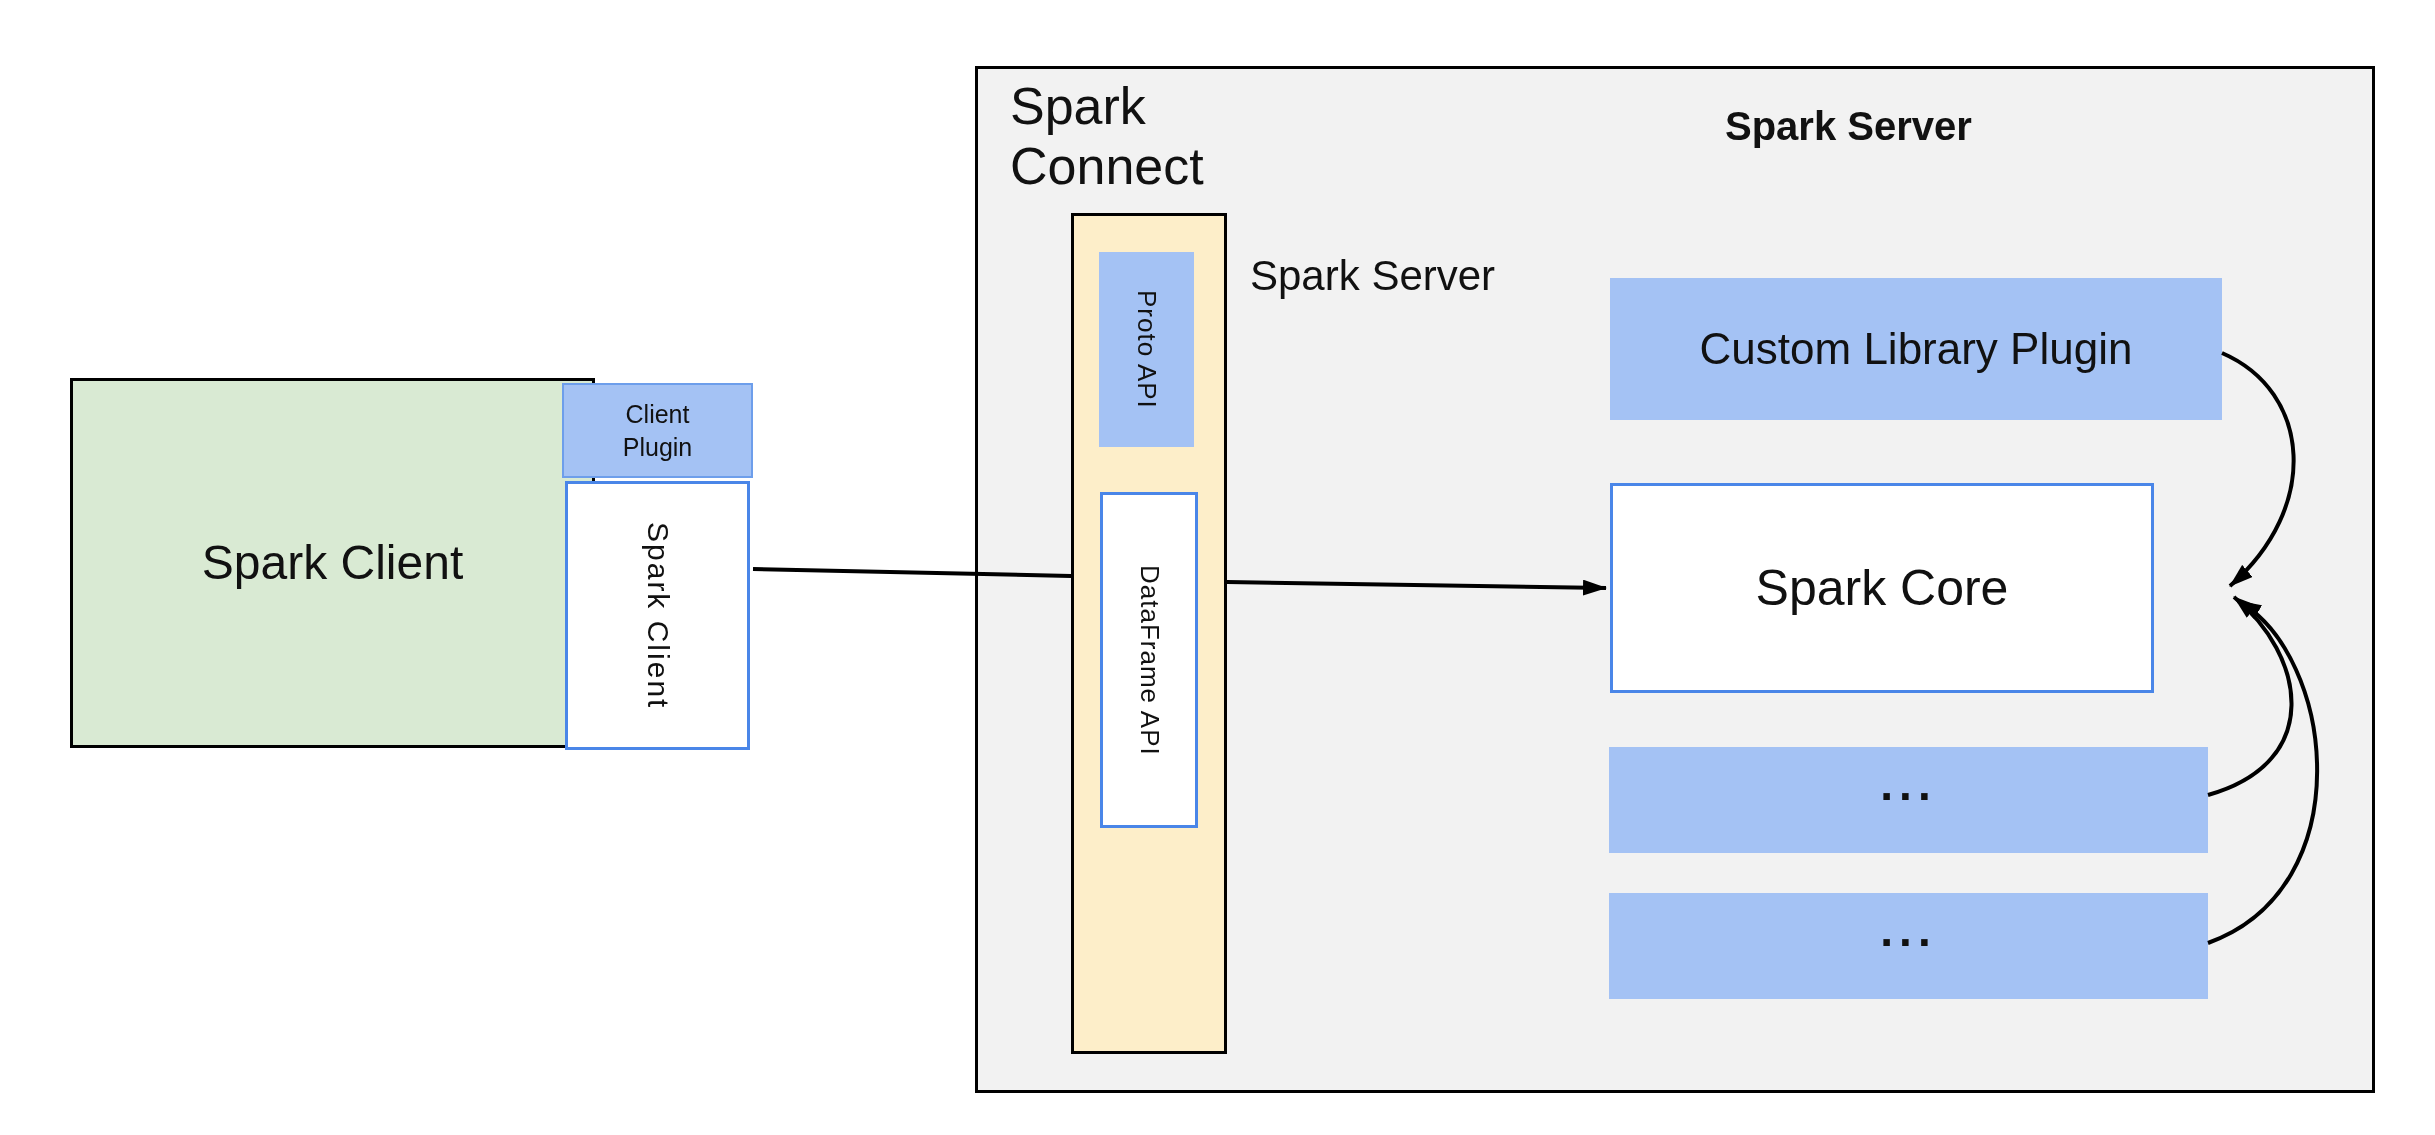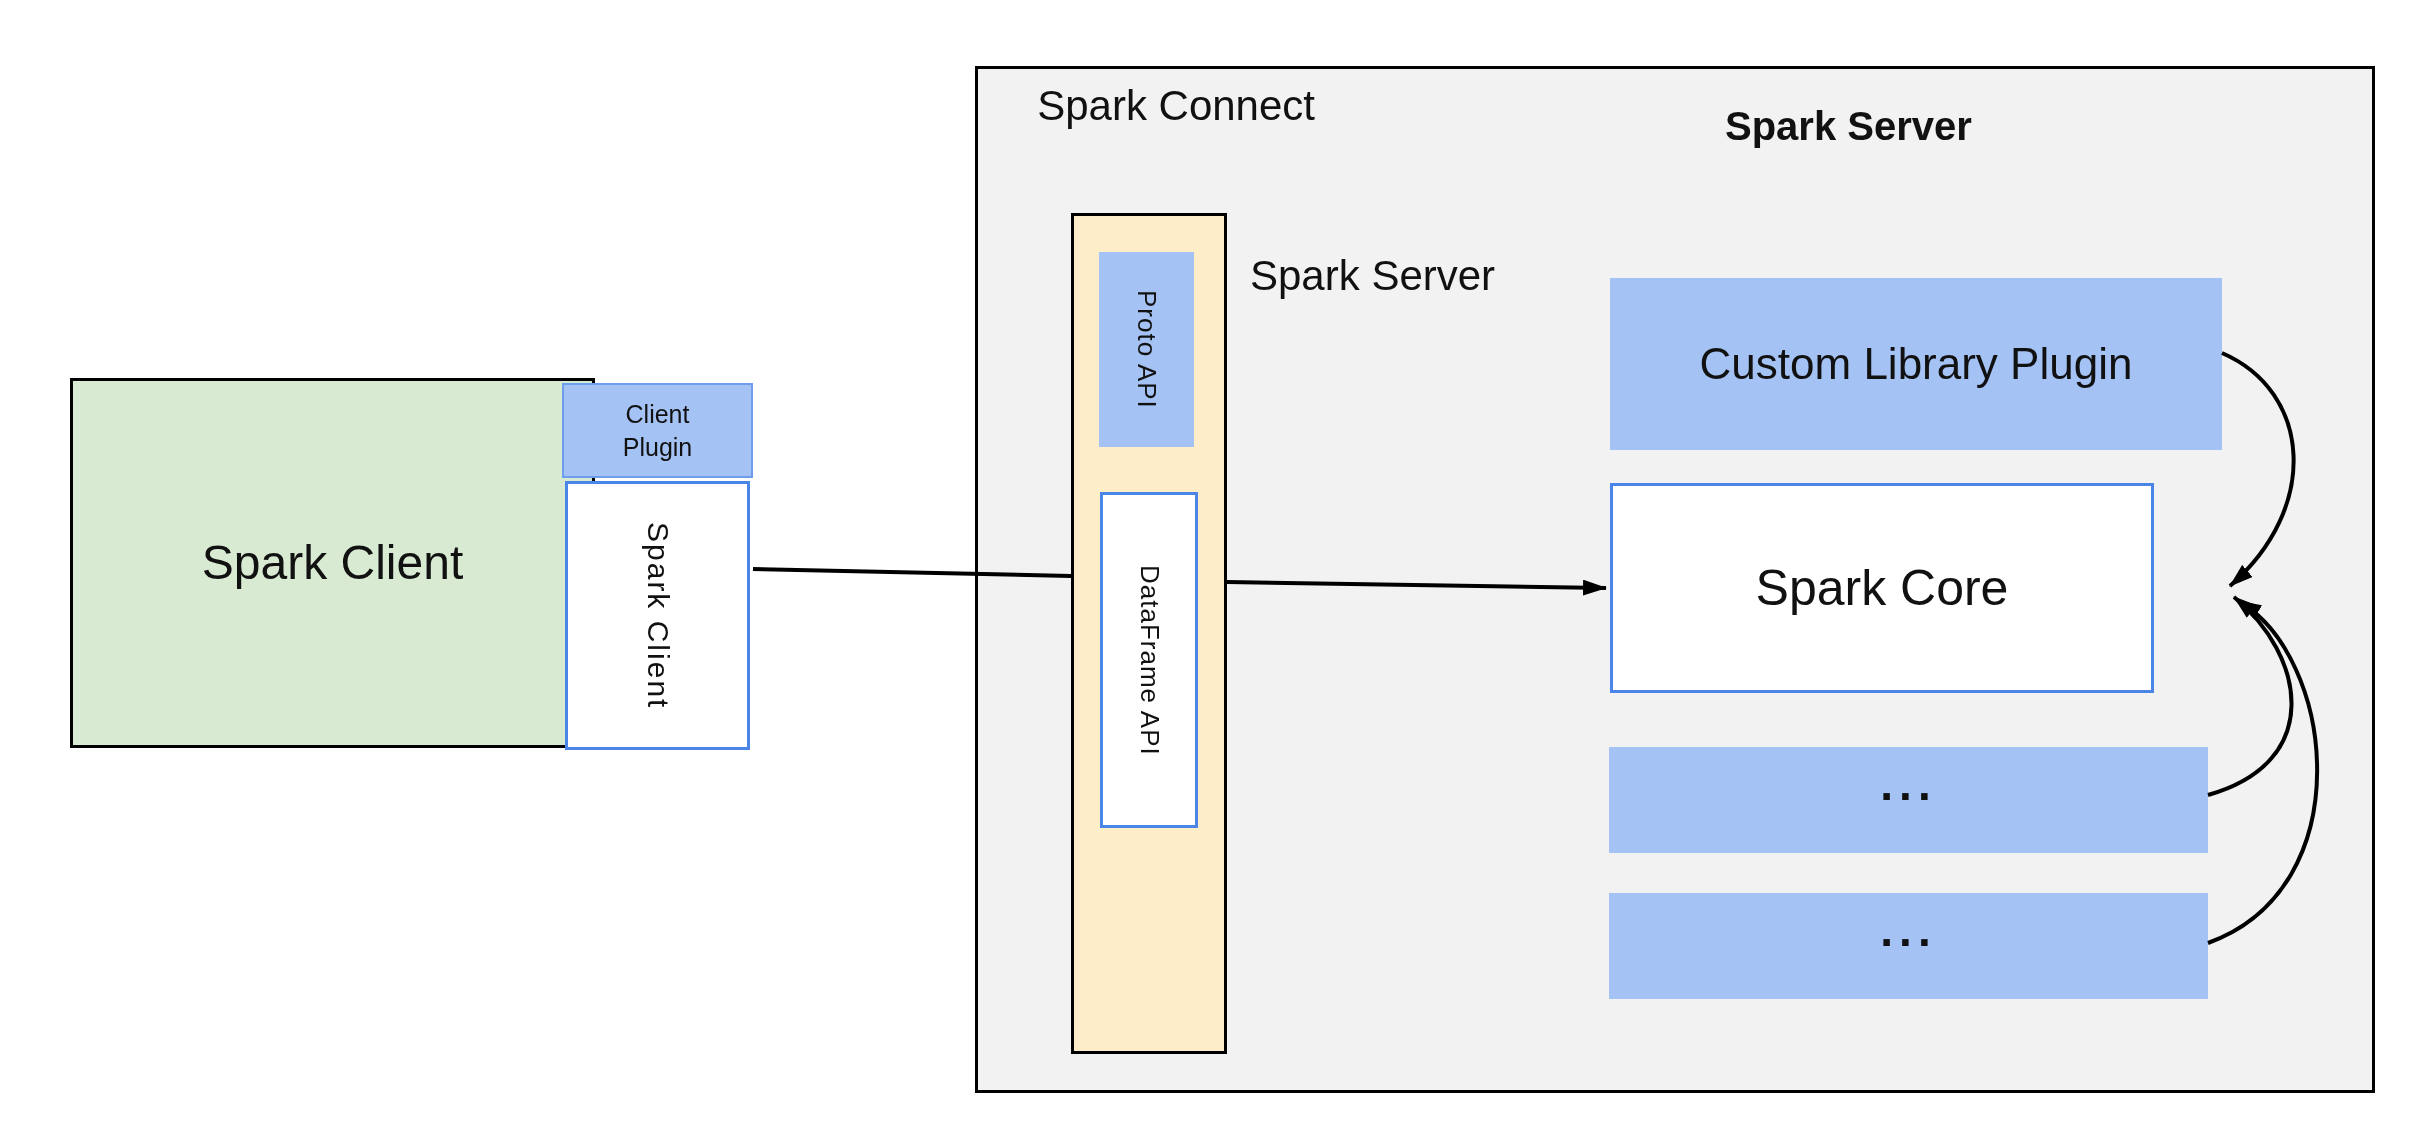--- a/index.html
+++ b/index.html
@@ -30,38 +30,38 @@
     background:#ffffff; border:3px solid var(--blue-border);}
 
   .vtext{writing-mode:vertical-rl; text-orientation:mixed; white-space:nowrap;}
   .spark-client-box .vtext{font-size:30px; letter-spacing:2px;}
 
   
   .gray-box{left:975px; top:66px; width:1400px; height:1027px;
     background:var(--gray-fill); border:3px solid var(--line);}
 
   .connect-api-label{left:1010px; top:76px; width:305px;
-    font-size:42px; line-height:60px; text-align:right;}
+    font-size:52px; line-height:60px; text-align:left;}
   .connect-api-label span{display:block;}
 
   .server-title{left:1725px; top:102px; font-size:40px; font-weight:bold; line-height:48px;}
 
   .server-library-label{left:1250px; top:246px; font-size:42px; line-height:60px; text-align:left;}
   .server-library-label span{display:block;}
 
   
   .yellow-box{left:1071px; top:213px; width:156px; height:841px;
     background:var(--yellow-fill); border:3px solid var(--line);}
   .proto-box{left:1099px; top:252px; width:95px; height:195px; background:var(--blue-fill);}
   .proto-box .vtext, .dataframe-box .vtext{font-size:26px; letter-spacing:1px;}
   .dataframe-box{left:1100px; top:492px; width:98px; height:336px;
     background:#ffffff; border:3px solid var(--blue-border);}
 
   
-  .clp-box{left:1610px; top:278px; width:612px; height:172px;
+  .clp-box{left:1610px; top:278px; width:612px; height:142px;
     background:var(--blue-fill); font-size:44px;}
   .core-box{left:1610px; top:483px; width:544px; height:210px;
     background:#ffffff; border:3px solid var(--blue-border); font-size:50px;}
   .dots-box{left:1609px; width:599px; height:106px; background:var(--blue-fill);
     font-size:46px; font-weight:600; letter-spacing:6px;}
   .dots-box .dots{transform:translateY(-30%);}
   .dots-1{top:747px;} .dots-2{top:893px;}
 
   
   svg.overlay{position:absolute; left:0; top:0; pointer-events:none;}

